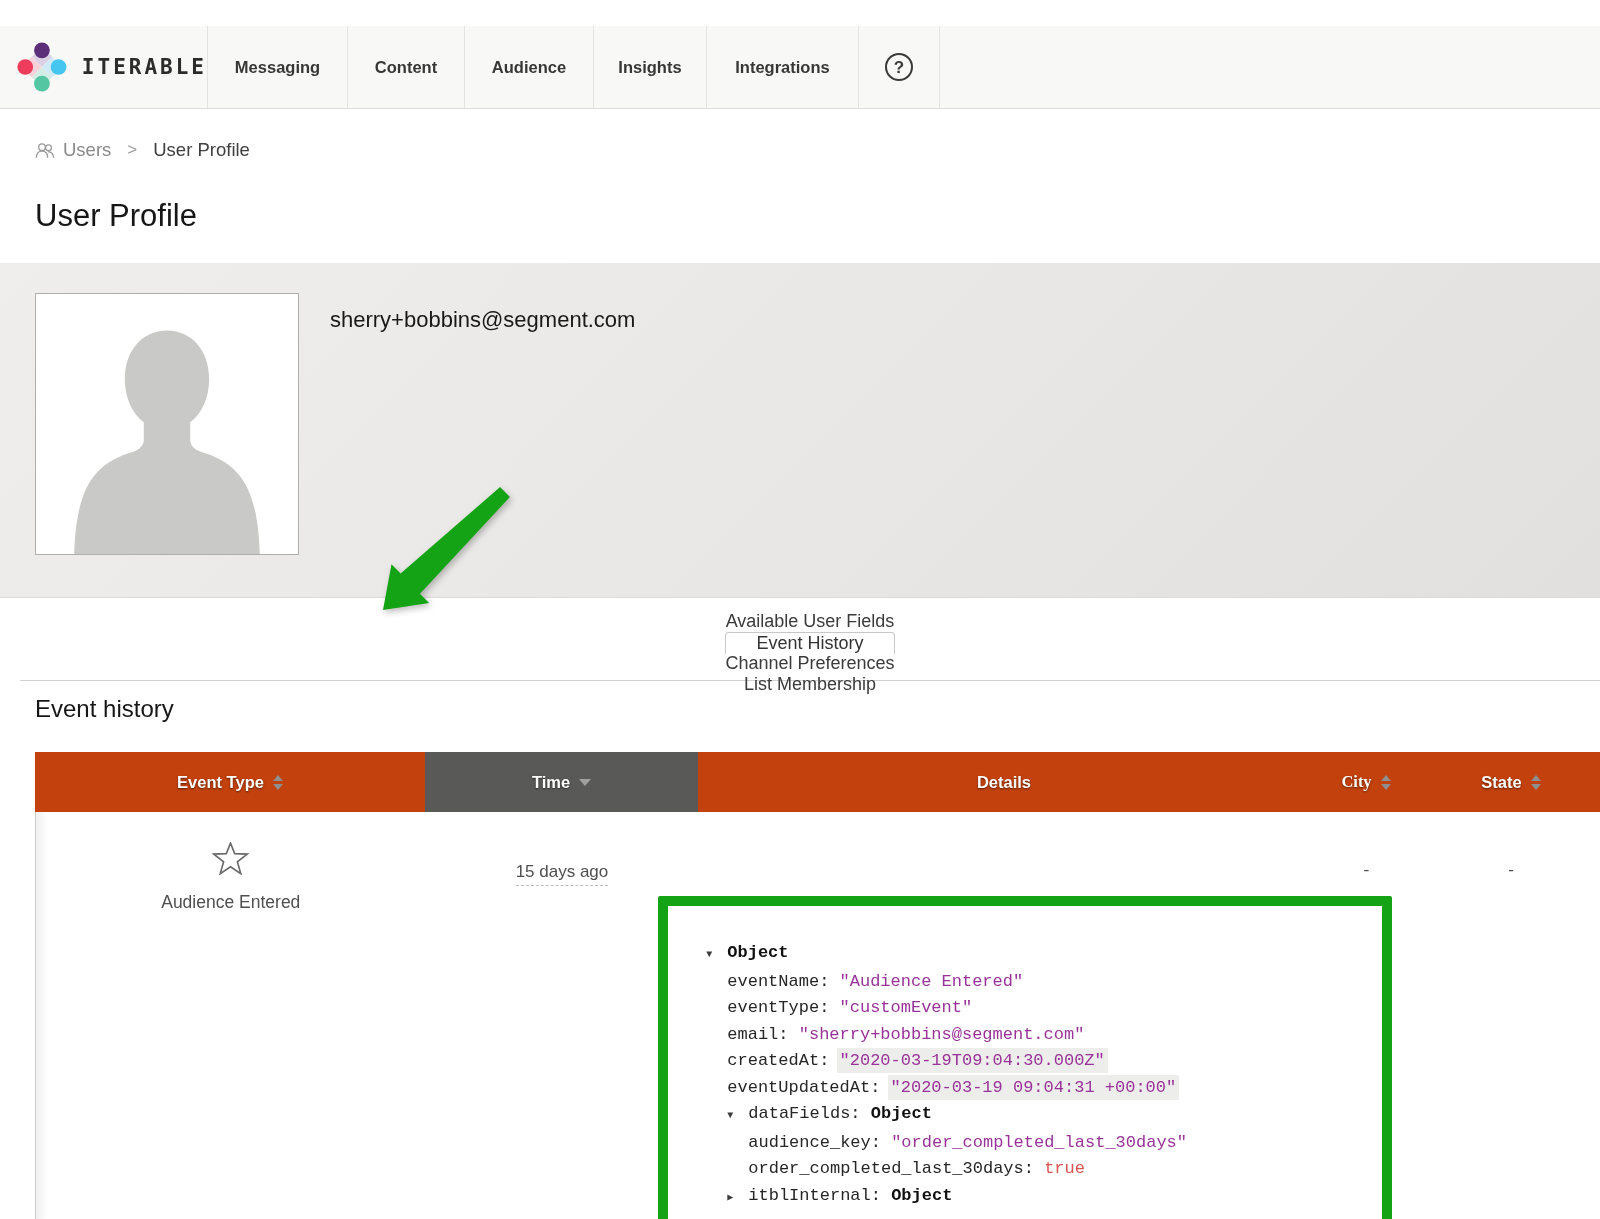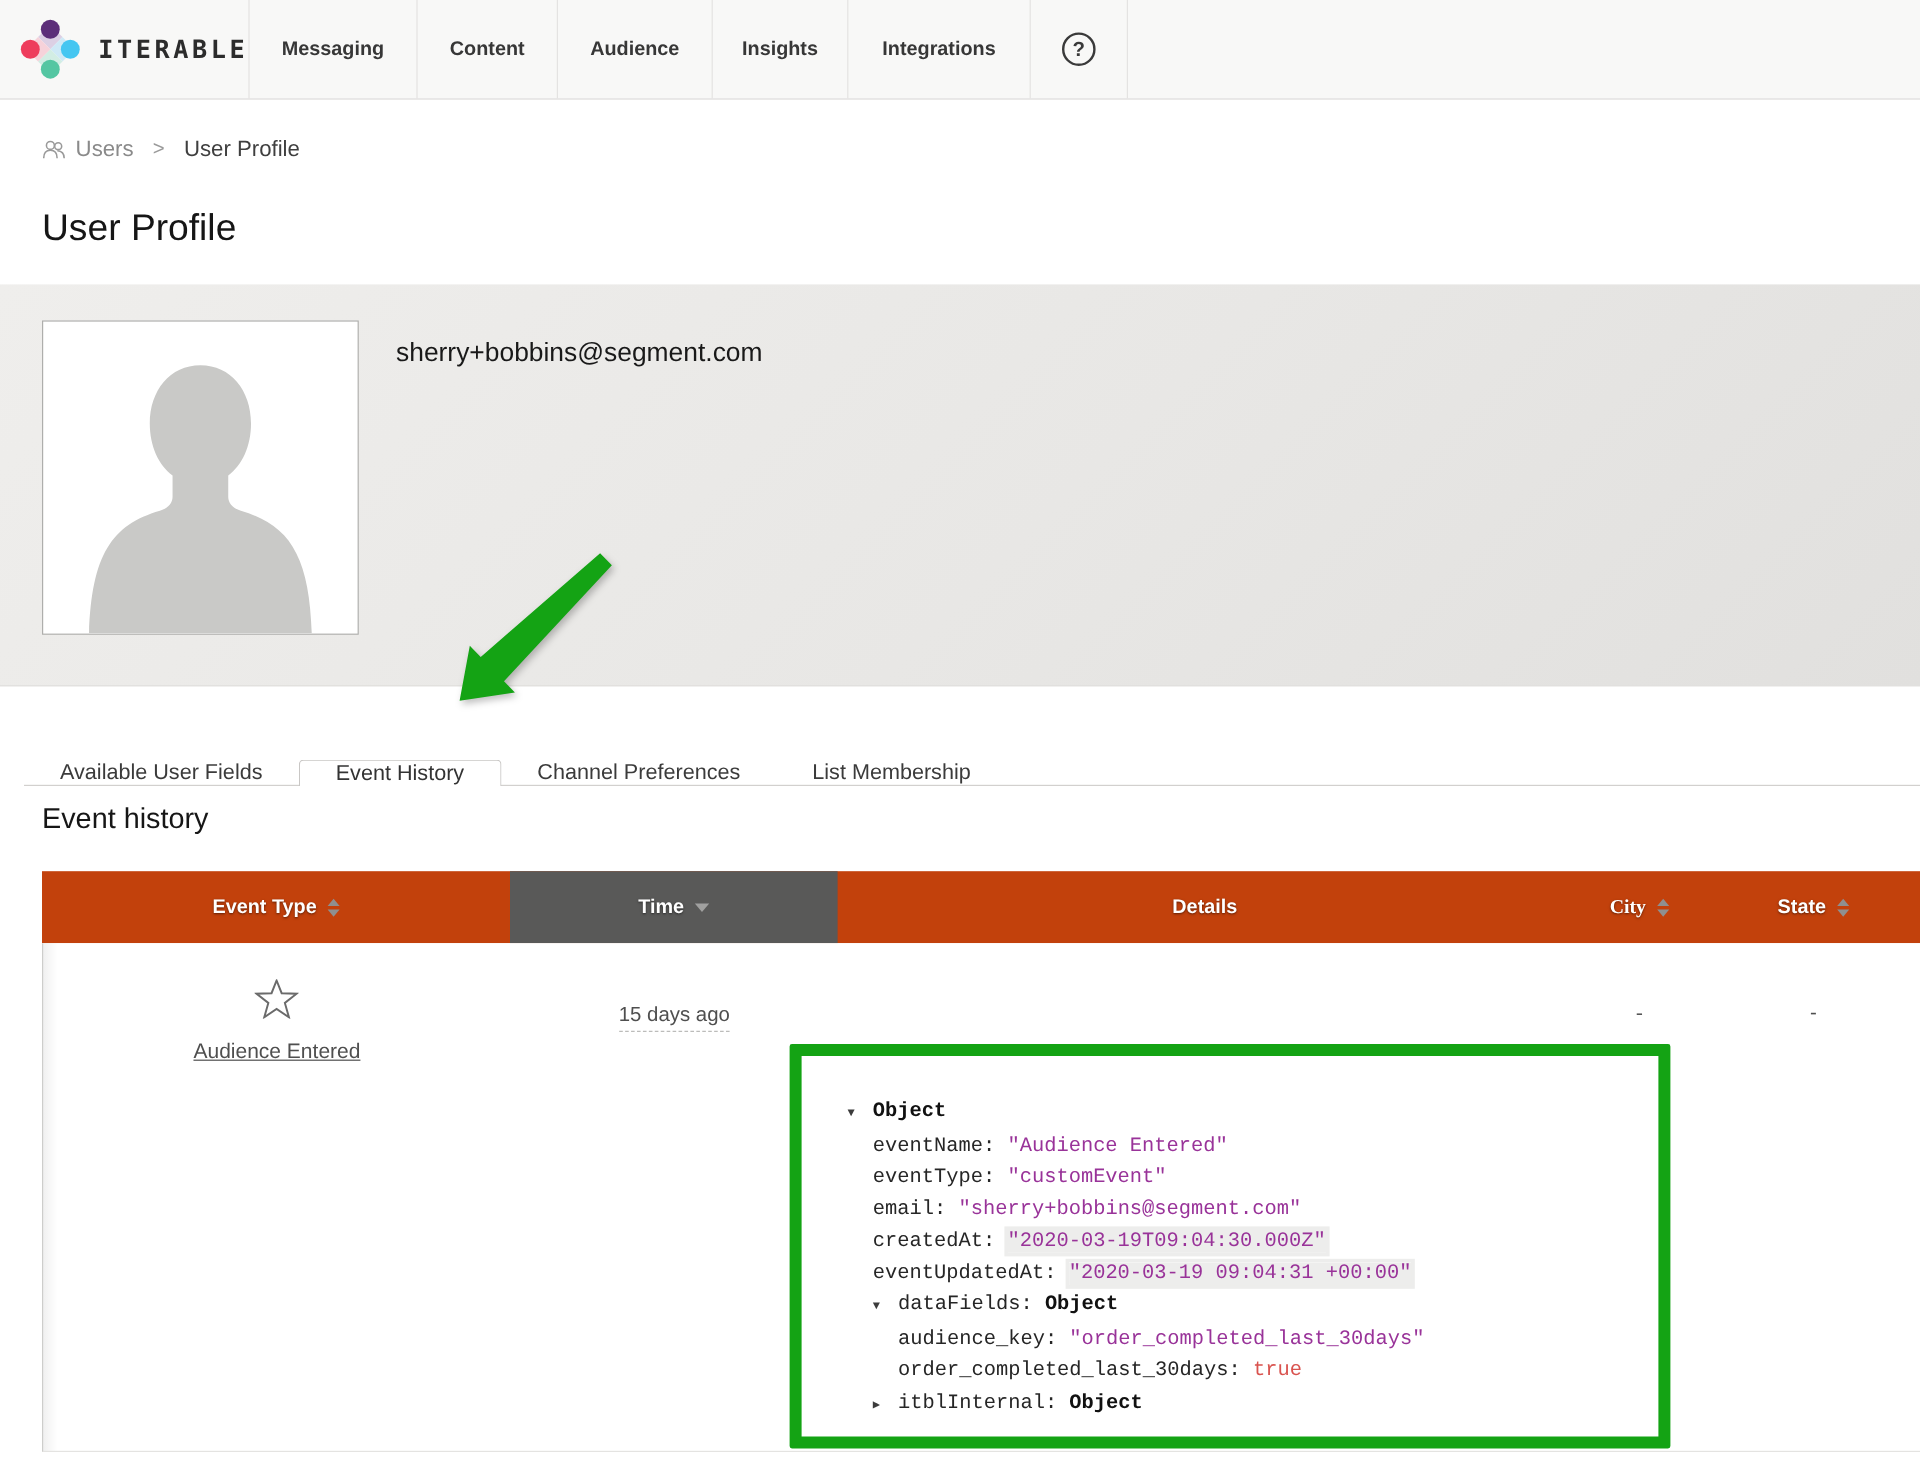--- a/index.html
+++ b/index.html
@@ -4,21 +4,21 @@
 <style>
   :root{ --green:#14a314; --purple:#993399; --red:#d9534f; }
   *{ box-sizing:border-box; }
   html,body{ margin:0; padding:0; }
   body{
     width:1600px; height:1219px; overflow:hidden;
     background:#ffffff;
     font-family:"Liberation Sans", sans-serif;
     color:#222;
   }
-  .page{ position:relative; width:1600px; height:881px; }
+  .page{ position:relative; width:1600px; height:881px;margin-top:26px; }
 
   
   .topbar{
     height:83px; background:#f8f8f7; border-bottom:1px solid #dedddc;
     display:flex; align-items:stretch;
   }
   .brand{
     width:208px; border-right:1px solid #e4e3e2;
     display:flex; align-items:center; gap:14px; padding-left:16px;
     cursor:pointer;
@@ -71,22 +71,22 @@
   .email{ position:absolute; left:330px; top:44px; font-size:22px; color:#191919; }
 
   
   .annotation-arrow{
     position:absolute; left:355px; top:448px; z-index:30; pointer-events:none;
     filter:drop-shadow(2px 3px 3px rgba(0,0,0,0.25));
   }
 
   
   .tabs{
-    display:flex; align-items:flex-end; height:70px; margin:13px 0 0 20px;
-    border-bottom:1px solid #d2d0ce; background:#fff;
+    display:flex; align-items:center; height:70px; margin:13px 0 0 20px;
+    border-bottom:1px solid #d2d0ce; background:#fff;flex-direction:column;
   }
   .tab{
     display:flex; align-items:center; padding:0 30px;
     font-size:18px; color:#3b3b3b; cursor:pointer; white-space:nowrap;
   }
   .tab.active{
     border:1px solid #c9c7c5; border-bottom:none; border-radius:4px 4px 0 0;
     background:#fff; margin-bottom:-1px; color:#333;
   }
 
@@ -116,21 +116,21 @@
   .tbody::before{
     content:""; position:absolute; left:0; top:0; bottom:0; width:12px;
     background:linear-gradient(to right, rgba(0,0,0,0.06), rgba(0,0,0,0));
     pointer-events:none;
   }
   .trow{ display:flex; align-items:flex-start; }
   .cell{ font-size:17px; color:#4f4f4f; }
   .col-event{ width:390px; } .col-time{ width:273px; } .col-details{ width:612px; }
   .col-city{ width:112px;font-family:Liberation Serif, serif; } .col-state{ width:178px; }
   .cell.col-event{ text-align:center; padding-top:30px; }
-  .event-label{ margin-top:12px; font-size:17.5px;text-decoration:underline; }
+  .event-label{ margin-top:12px; font-size:17.5px; }
   .cell.col-time{ text-align:center; padding-top:50px; }
   .time-link{
     display:inline-block; border-bottom:1.5px dashed #bcbcba; padding-bottom:3px; cursor:help;text-align:center;
   }
   .cell.col-city,.cell.col-state{ text-align:center; padding-top:48px; }
 
   
   .annotation-box{
     position:relative; left:-40px; margin-top:84px; width:734px;
     border:10px solid var(--green); border-radius:2px; background:#fff;

